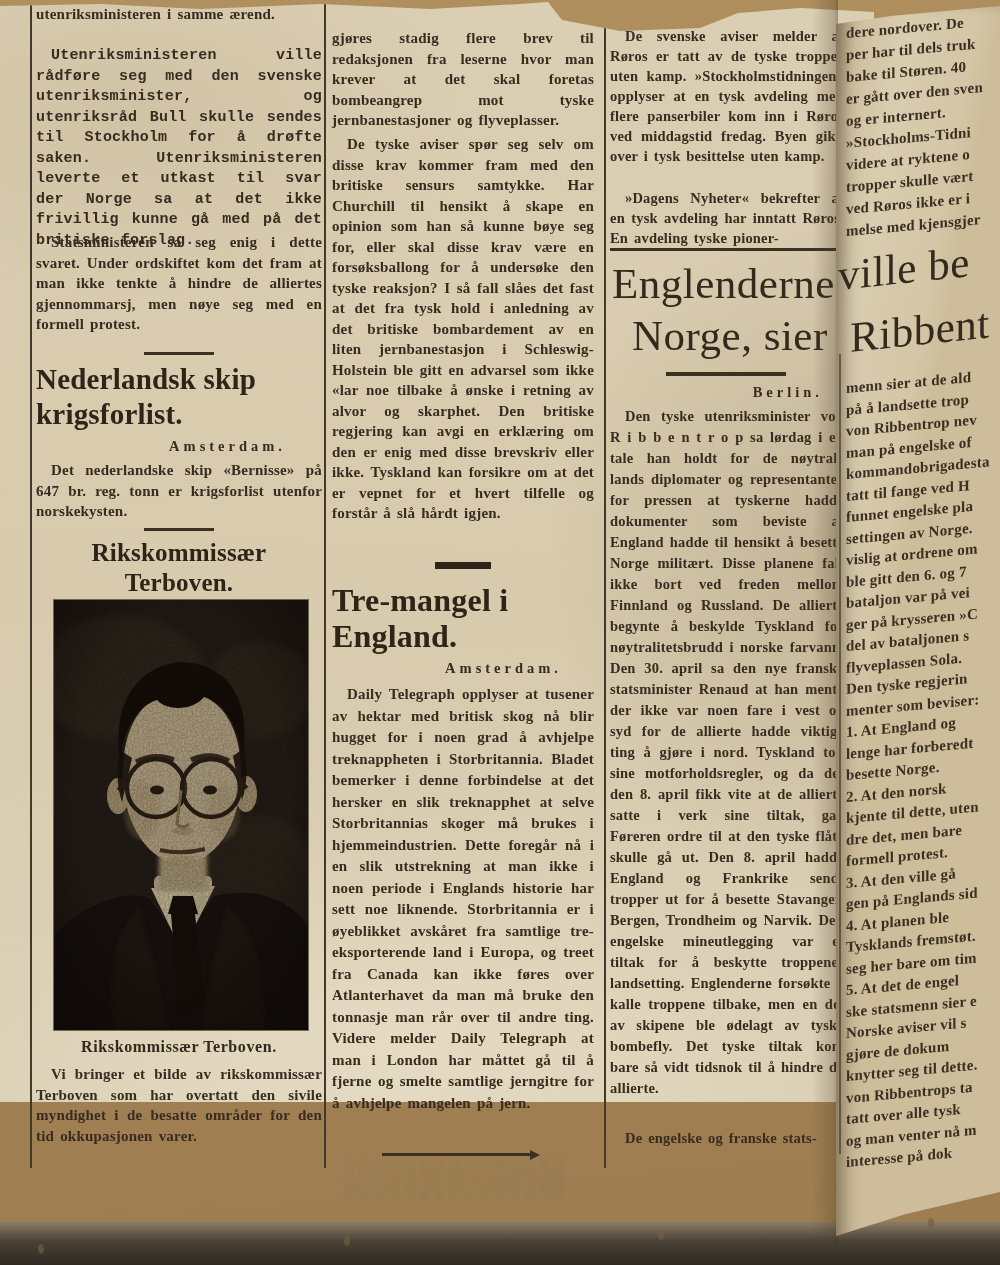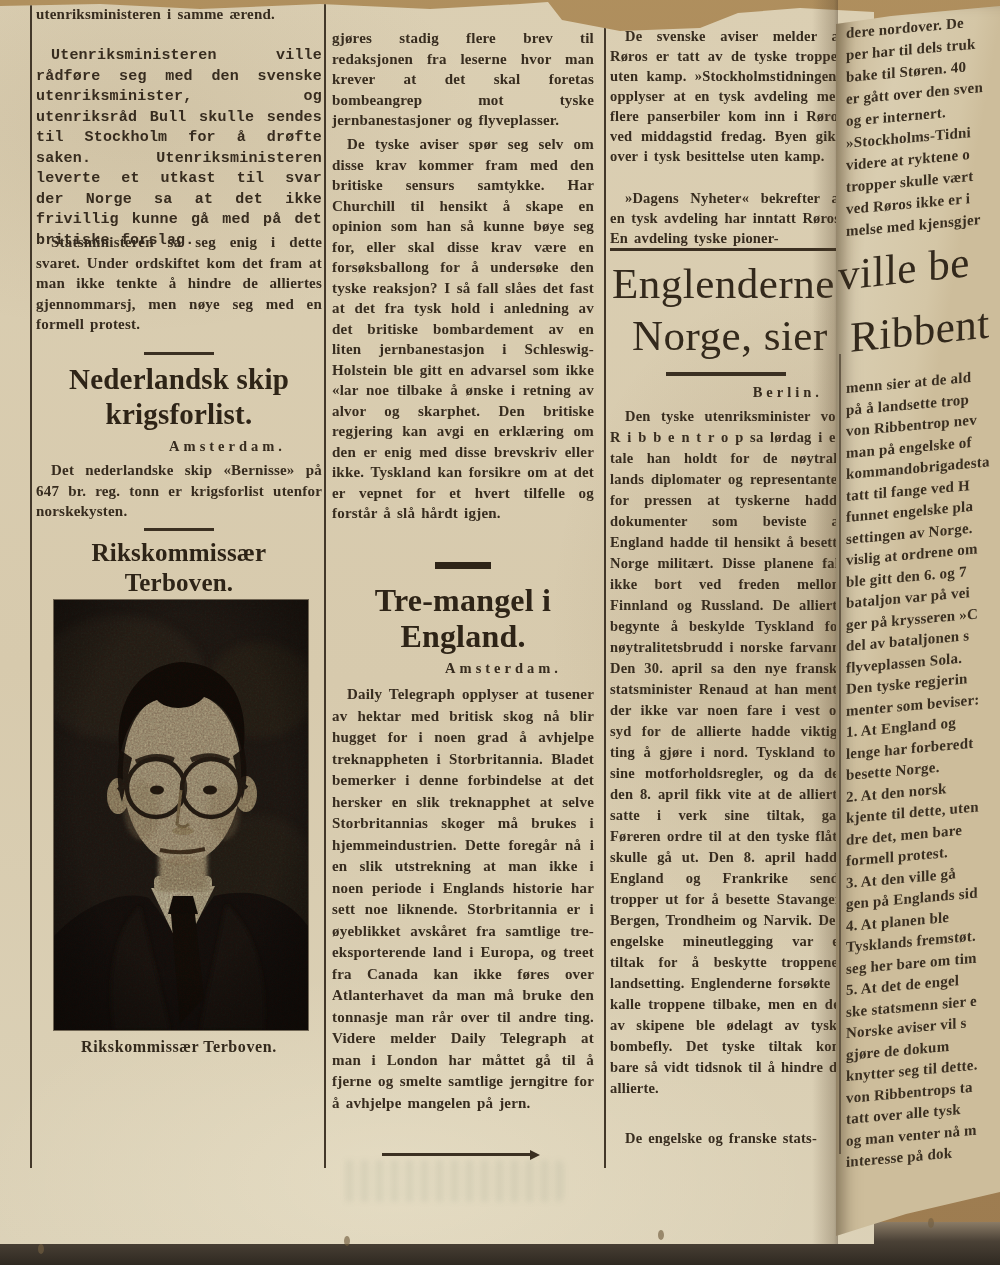--- a/index.html
+++ b/index.html
@@ -7,21 +7,21 @@
     position:relative; width:1000px; height:1265px; overflow:hidden;
     background:linear-gradient(175deg,#b0905e 0%,#a8855a 40%,#9d7c50 100%);
     font-family:"Liberation Serif","DejaVu Serif",serif;
     color:#362b1e;
   }
   .bottom-strip{
     position:absolute; left:0; top:1222px; width:1000px; height:43px;
     background:linear-gradient(#8a7b66 0%,#4a4136 45%,#2f2921 100%);
   }
   .paper-left{
-    position:absolute; left:0; top:0; width:874px; height:1244px;
+    position:absolute; left:0; top:0; width:874px; height:1102px;
     background:
       radial-gradient(ellipse 500px 300px at 15% 10%, rgba(120,95,55,.10), transparent 70%),
       radial-gradient(ellipse 400px 500px at 95% 50%, rgba(110,85,50,.18), transparent 70%),
       radial-gradient(ellipse 600px 300px at 45% 95%, rgba(255,250,230,.25), transparent 70%),
       linear-gradient(183deg,#dbcfb3 0%,#d7caad 55%,#dcd2b8 100%);
     clip-path:polygon(0 6px,100px 4px,200px 9px,320px 4px,430px 9px,520px 4px,548px 2px,562px 20px,620px 31px,700px 28px,738px 13px,800px 8px,874px 12px,874px 1244px,0 1244px);
   }
   .paper-right{
     position:absolute; left:836px; top:6px; width:164px; height:1240px;
     background:
@@ -33,21 +33,21 @@
     position:absolute; left:812px; top:0; width:26px; height:1244px;
     background:linear-gradient(90deg, rgba(80,62,38,0) 0%, rgba(80,62,38,.28) 85%, rgba(60,45,28,.4) 100%);
   }
   .vrule{position:absolute; width:2px; background:#43382a;}
   .body-text{
     font-size:15px; line-height:20.5px; font-weight:bold; text-align:justify;
     letter-spacing:.2px; word-spacing:.14em; margin:0; color:#372c1f;
   }
   .indent{text-indent:15px;}
   .headline{
-    font-weight:bold; color:#2e2417; margin:0; letter-spacing:.2px;text-align:center;
+    font-weight:bold; color:#2e2417; margin:0; letter-spacing:.2px;
   }
   .dateline{
     font-weight:bold; letter-spacing:4px; font-size:14.5px; text-align:right; margin:0; color:#372c1f;
   }
   .divider-thin{position:absolute; height:3px; background:#3b3022;}
   .divider-bar{position:absolute; height:7px; background:#2e2417;}
   .abs{position:absolute;}
   .big-headline{
     font-size:43px; line-height:52px; font-weight:normal; color:#33291c;
     letter-spacing:.5px; margin:0; white-space:nowrap;
@@ -174,20 +174,21 @@
         <path d="M106 250 Q128 255 151 249" stroke="#4e3b25" stroke-width="4" fill="none"></path>
         <ellipse cx="128" cy="261" rx="15" ry="5" fill="#a8926a" opacity=".4"></ellipse>
 
         <rect width="254" height="430" fill="#0c0905" filter="url(#grainA)" opacity=".5"></rect>
         <rect width="254" height="430" fill="url(#vig)"></rect>
       </svg>
     </div>
 
     <div class="caption">Rikskommissær Terboven.</div>
 
+    <p class="body-text indent abs clip" style="left:36px; top:1064px; width:286px; height:96px;">Vi bringer et bilde av rikskommissær Terboven som har overtatt den sivile myndighet i de besatte områder for den tid okkupasjonen varer.</p>
 
     <div class="abs" style="left:332px; top:0; width:262px;">
       <p class="body-text abs" style="left:0; top:28px; width:262px;">gjøres stadig flere brev til redaksjonen fra leserne hvor man krever at det skal foretas bombeangrep mot tyske jernbanestasjoner og flyveplasser.</p>
       <p class="body-text indent abs clip" style="left:0; top:134px; width:262px; height:422px;">De tyske aviser spør seg selv om disse krav kommer fram med den britiske sensurs samtykke. Har Churchill til hensikt å skape en opinion som han så kunne bøye seg for, eller skal disse krav være en forsøksballong for å undersøke den tyske reaksjon? I så fall slåes det fast at det fra tysk hold i anledning av det britiske bombardement av en liten jernbanestasjon i Schleswig-Holstein ble gitt en advarsel som ikke «lar noe tilbake å ønske i retning av alvor og skarphet. Den britiske regjering kan avgi en erklæring om den er enig med disse brevskriv eller ikke. Tyskland kan forsikre om at det er vepnet for et hvert tilfelle og forstår å slå hårdt igjen.</p>
 
       <div class="divider-bar" style="left:103px; top:562px; width:56px;"></div>
 
       <h2 class="headline abs" style="left:0; top:582px; width:262px; font-size:32px; line-height:36px;">Tre-mangel i England.</h2>
       <p class="dateline abs" style="left:0; top:660px; width:230px;">Amsterdam.</p>
       <p class="body-text indent abs clip" style="left:0; top:684px; width:262px; height:460px; line-height:21.5px;">Daily Telegraph opplyser at tusener av hektar med britisk skog nå blir hugget for i noen grad å avhjelpe treknappheten i Storbritannia. Bladet bemerker i denne forbindelse at det hersker en slik treknapphet at selve Storbritannias skoger må brukes i hjemmeindustrien. Dette foregår nå i en slik utstrekning at man ikke i noen periode i Englands historie har sett noe liknende. Storbritannia er i øyeblikket avskåret fra samtlige tre-eksporterende land i Europa, og treet fra Canada kan ikke føres over Atlanterhavet da man må bruke den tonnasje man rår over til andre ting. Videre melder Daily Telegraph at man i London har måttet gå til å fjerne og smelte samtlige jerngitre for å avhjelpe mangelen på jern.</p>

